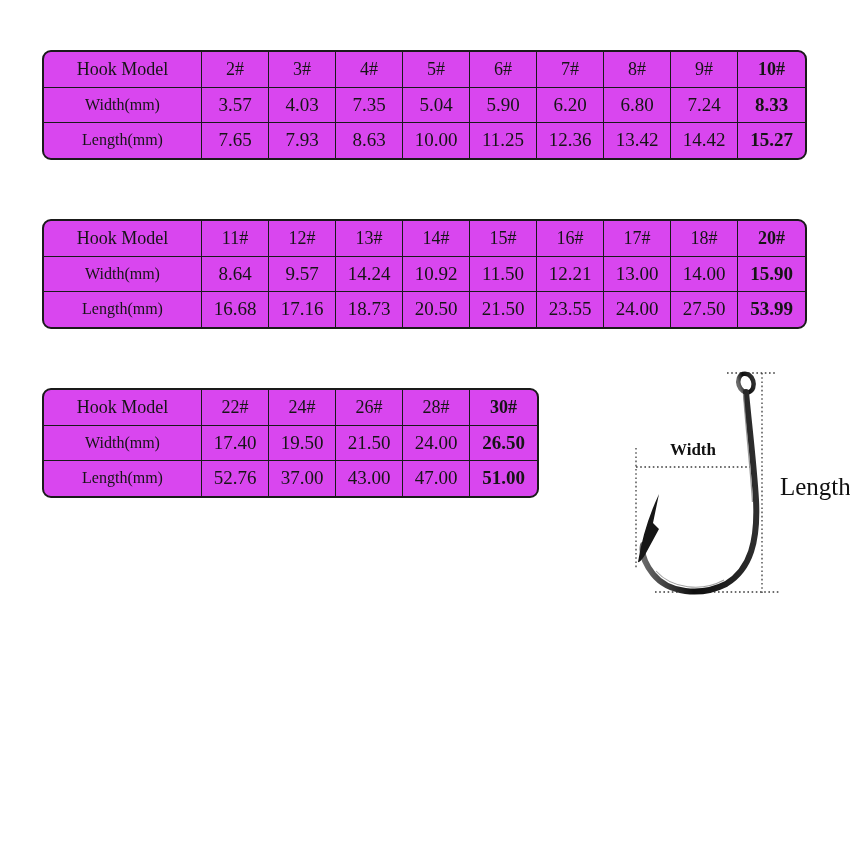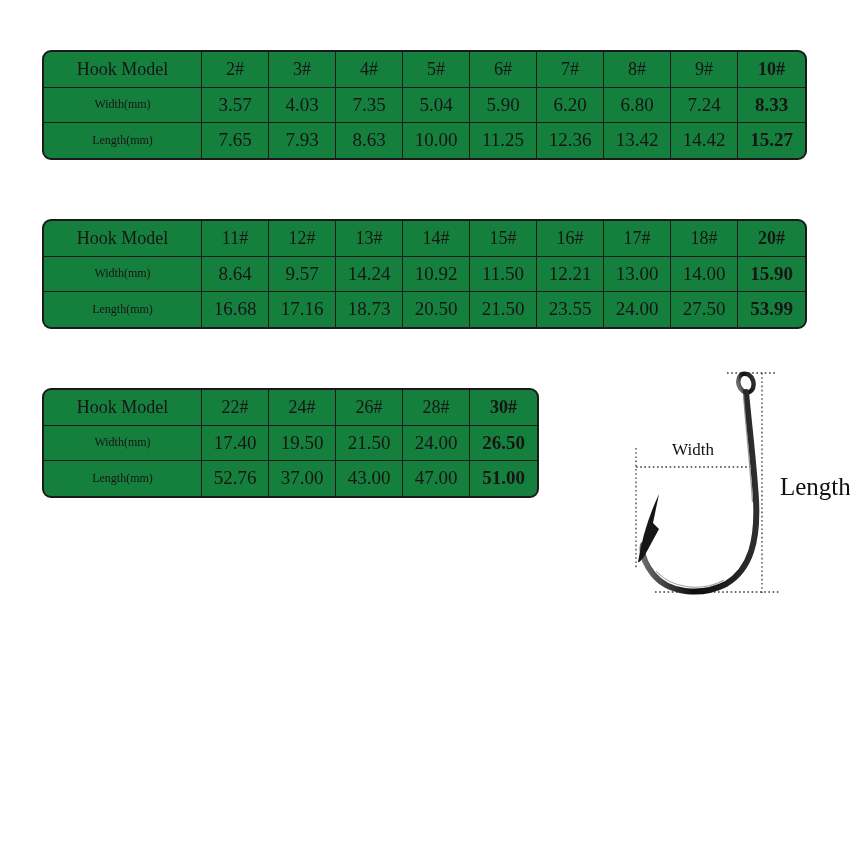--- a/index.html
+++ b/index.html
@@ -2,40 +2,40 @@
 <html><head>
 <meta charset="utf-8">
 <style>
   html,body{margin:0;padding:0;background:#ffffff;}
   .canvas{
     position:relative;width:850px;height:850px;background:#ffffff;overflow:hidden;
     font-family:"Liberation Serif","DejaVu Serif",serif;color:#151515;
   }
   table.spec-table{
     position:absolute;border-collapse:separate;border-spacing:0;
-    border:2px solid #1a1a1a;border-radius:9px;background:#15803d;table-layout:fixed;
+    border:2px solid #1a1a1a;border-radius:9px;background:#d946ef;table-layout:fixed;
   }
   .spec-table th,.spec-table td{
     border-right:1.5px solid #1a1a1a;border-bottom:1.5px solid #1a1a1a;
     font-weight:normal;text-align:center;vertical-align:middle;
     height:34.5px;padding:0;font-size:19px;white-space:nowrap;
   }
   .spec-table th{font-size:18px;}
   .spec-table col.lbl{width:158px;}
   .spec-table col.val{width:67px;}
   .spec-table tr th:last-child,.spec-table tr td:last-child{border-right:none;font-weight:bold;}
   .spec-table tr:last-child td{border-bottom:none;}
-  .spec-table td.rowlbl{font-size:12px;}
+  .spec-table td.rowlbl{font-size:16px;}
   .t1{left:42px;top:50px;}
   .t2{left:42px;top:219px;}
   .t3{left:42px;top:388px;}
   .diagram{position:absolute;left:560px;top:350px;width:290px;height:255px;}
   .diagram svg{position:absolute;left:0;top:0;}
   .dim-label{position:absolute;color:#111;line-height:1;}
-  .lbl-width{left:76px;top:91px;width:114px;text-align:center;font-size:17px;}
+  .lbl-width{left:76px;top:91px;width:114px;text-align:center;font-size:17px;font-weight:bold;}
   .lbl-length{left:220px;top:124px;font-size:25px;}
 </style>
 </head>
 <body>
 
 <div class="canvas">
 
   <table class="spec-table t1">
     <colgroup>
         <col class="lbl">

